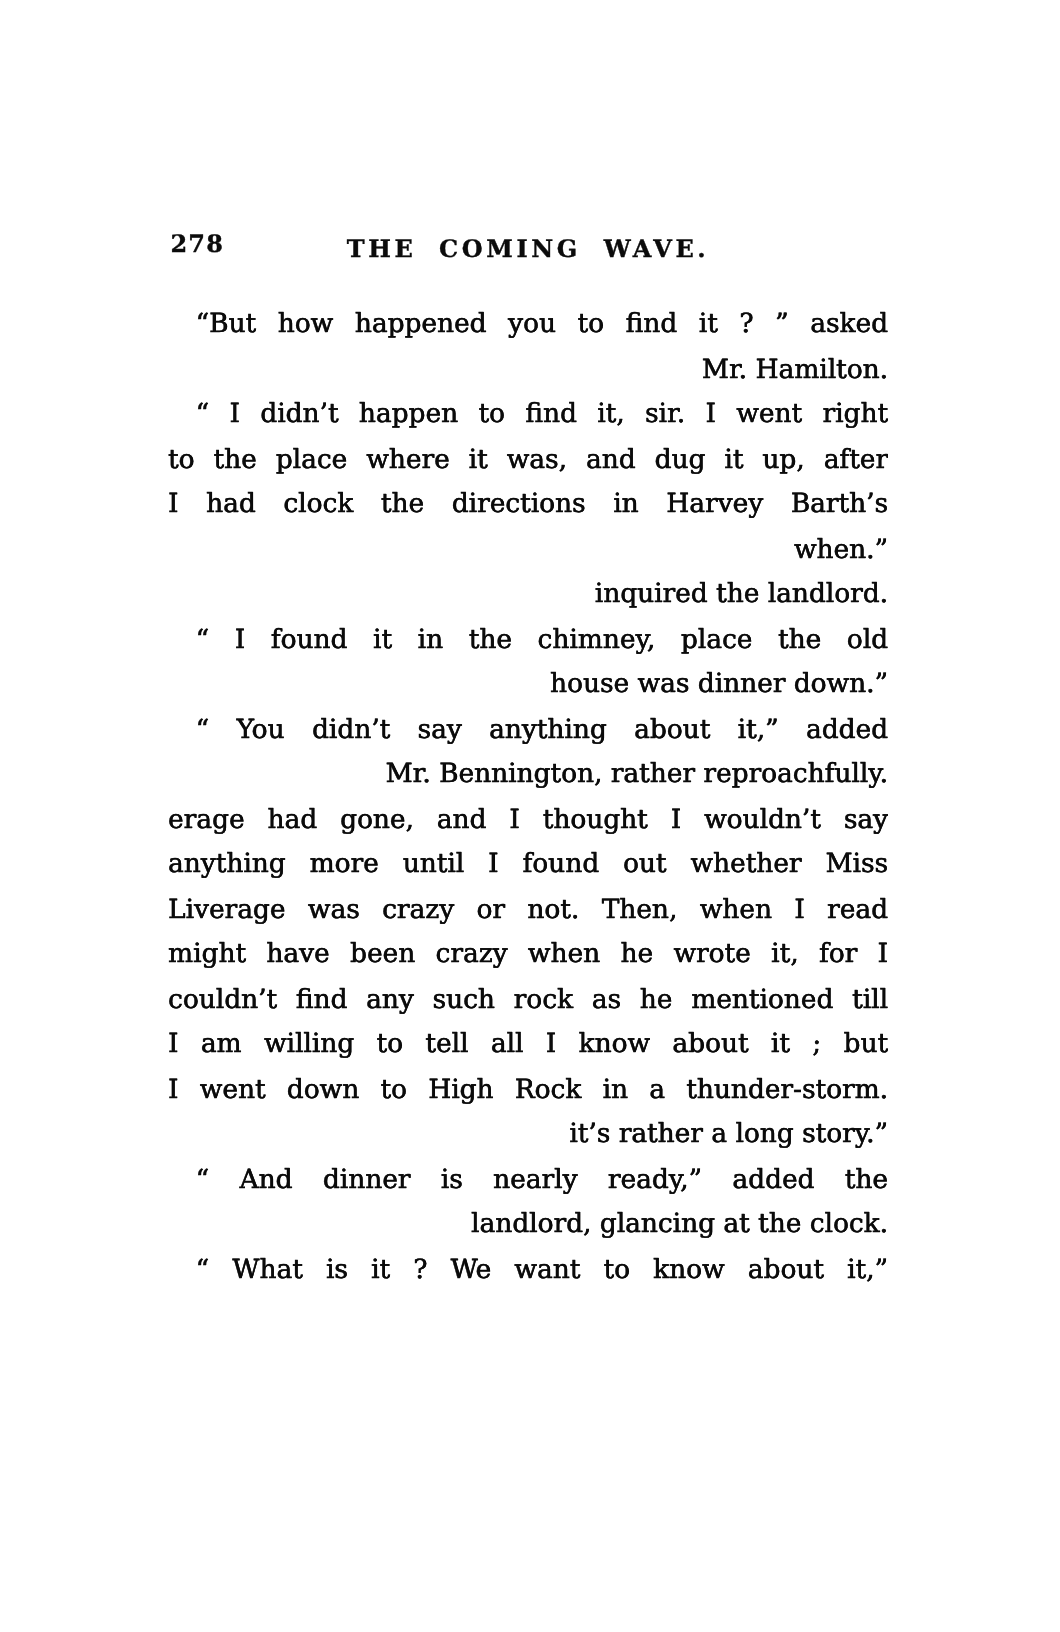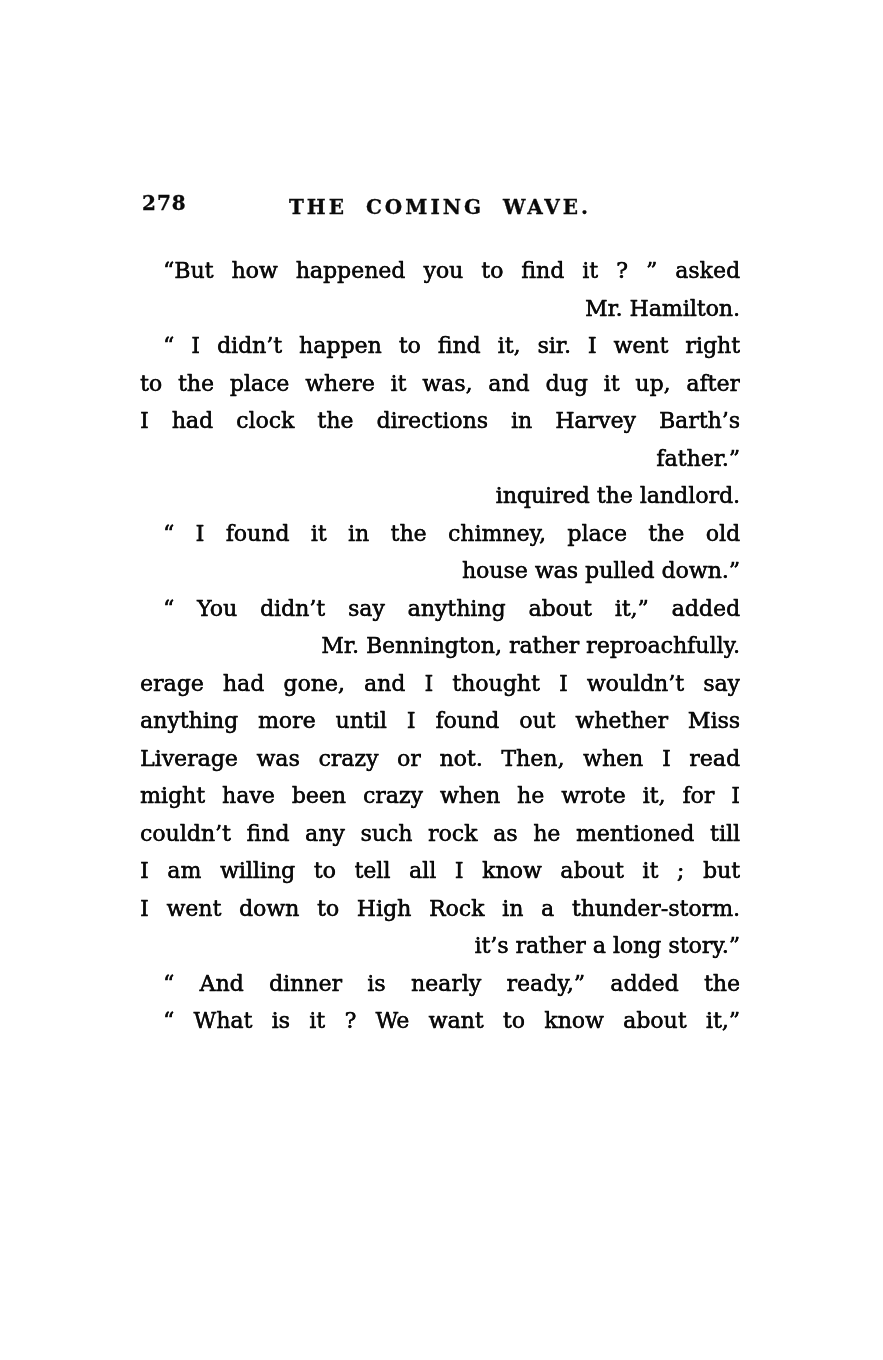--- a/index.html
+++ b/index.html
@@ -79,30 +79,31 @@
   <div class="page-header">
     <span class="page-number">278</span>
     <span class="running-title">THE COMING WAVE.</span>
   </div>
   <div class="page-body">
       <div class="line j indent">“But how happened you to find it ? ” asked</div>
       <div class="line">Mr. Hamilton.</div>
       <div class="line j indent">“ I didn’t happen to find it, sir. I went right</div>
       <div class="line j">to the place where it was, and dug it up, after</div>
       <div class="line j">I had clock the directions in Harvey Barth’s</div>
-      <div class="line">father.”</div>
+      <div class="line">when.”</div>
       <div class="line">inquired the landlord.</div>
       <div class="line j indent">“ I found it in the chimney, place the old</div>
-      <div class="line">house was pulled down.”</div>
+      <div class="line">house was dinner down.”</div>
       <div class="line j indent">“ You didn’t say anything about it,” added</div>
       <div class="line">Mr. Bennington, rather reproachfully.</div>
       <div class="line j">erage had gone, and I thought I wouldn’t say</div>
       <div class="line j">anything more until I found out whether Miss</div>
       <div class="line j">Liverage was crazy or not. Then, when I read</div>
       <div class="line j">might have been crazy when he wrote it, for I</div>
       <div class="line j">couldn’t find any such rock as he mentioned till</div>
       <div class="line j">I am willing to tell all I know about it ; but</div>
       <div class="line j">I went down to High Rock in a thunder-storm.</div>
       <div class="line">it’s rather a long story.”</div>
       <div class="line j indent">“ And dinner is nearly ready,” added the</div>
+      <div class="line">landlord, glancing at the clock.</div>
       <div class="line j indent">“ What is it ? We want to know about it,”</div>
     </div>
 </div>
 
 </body></html>

